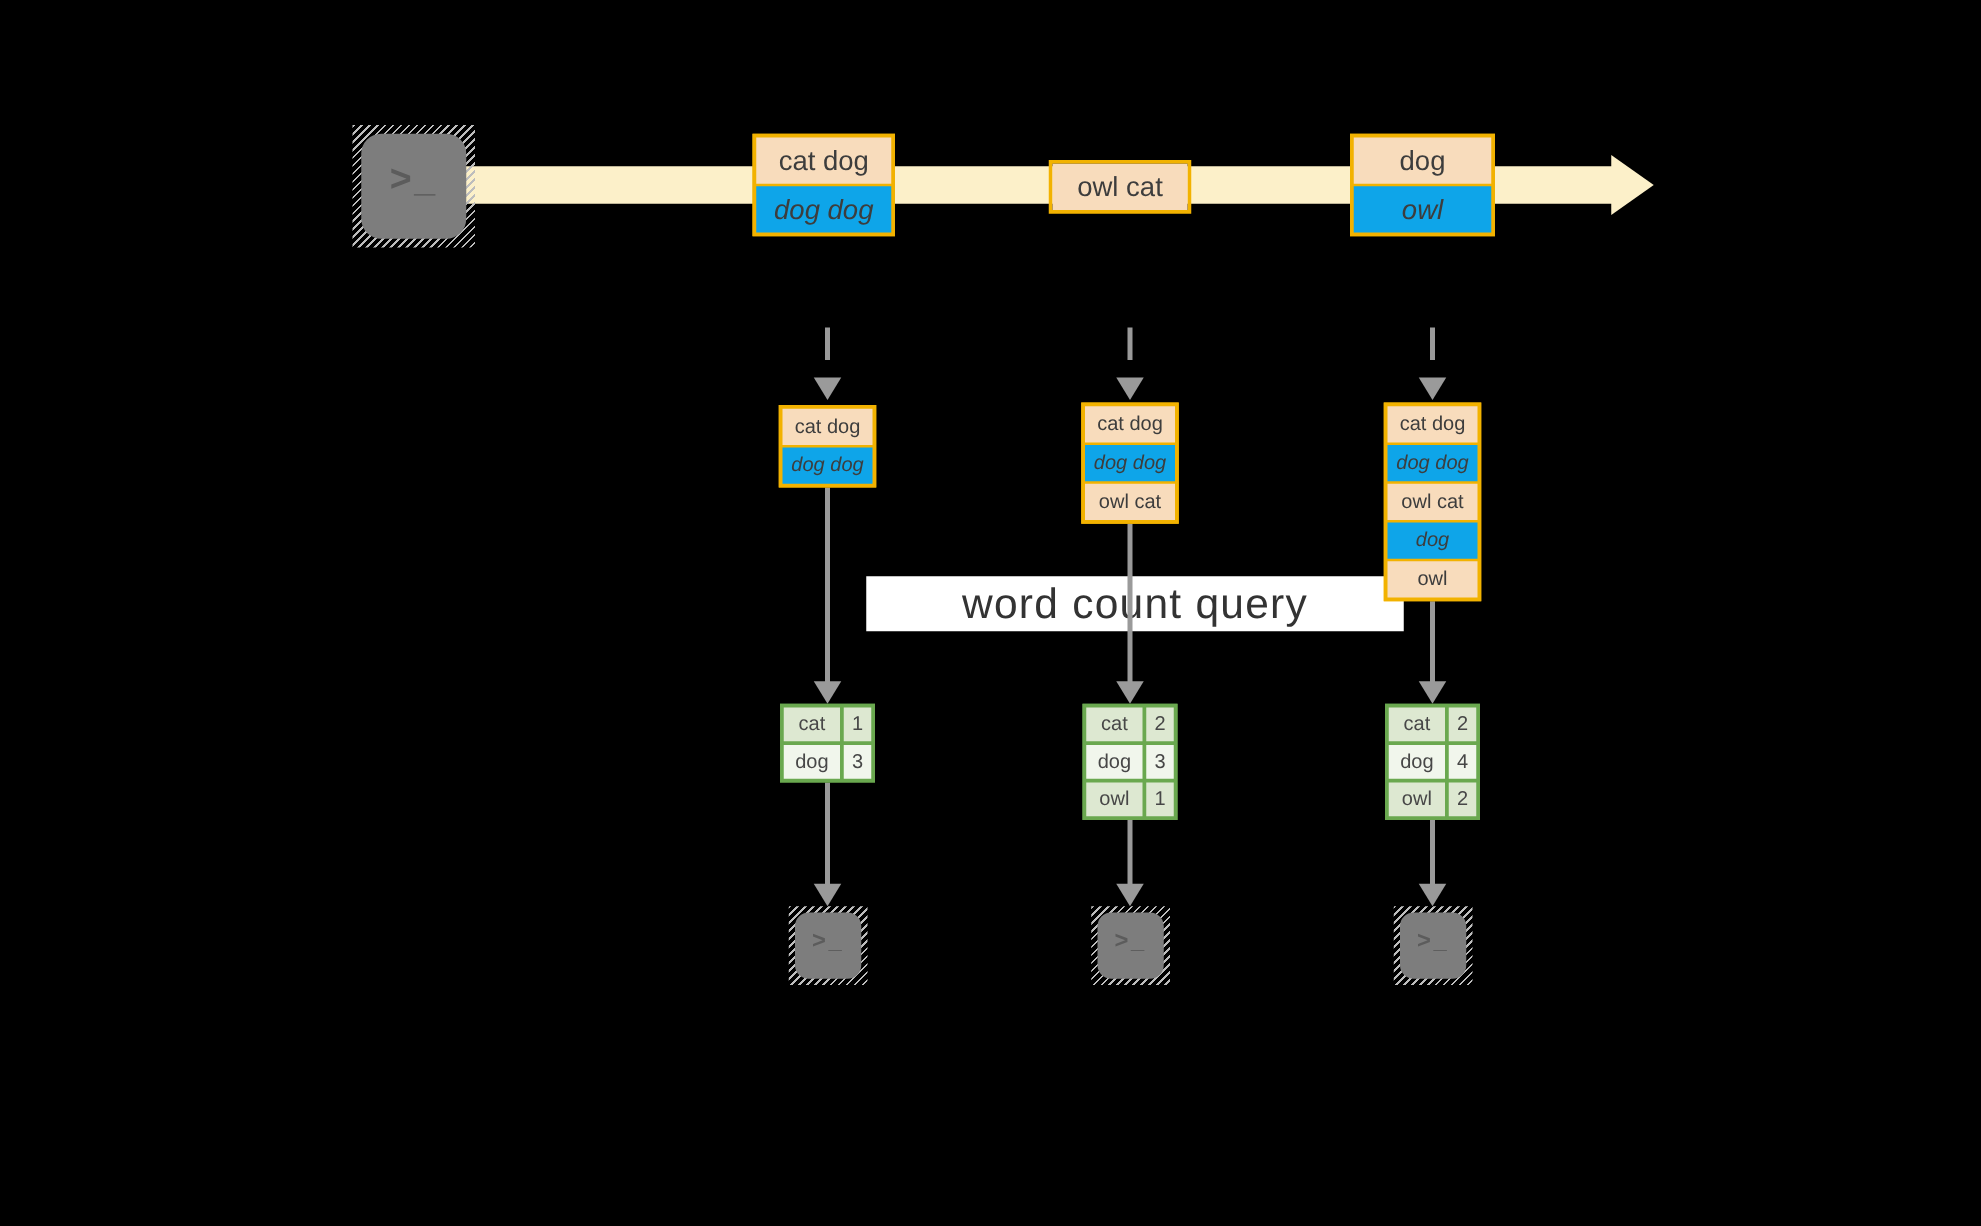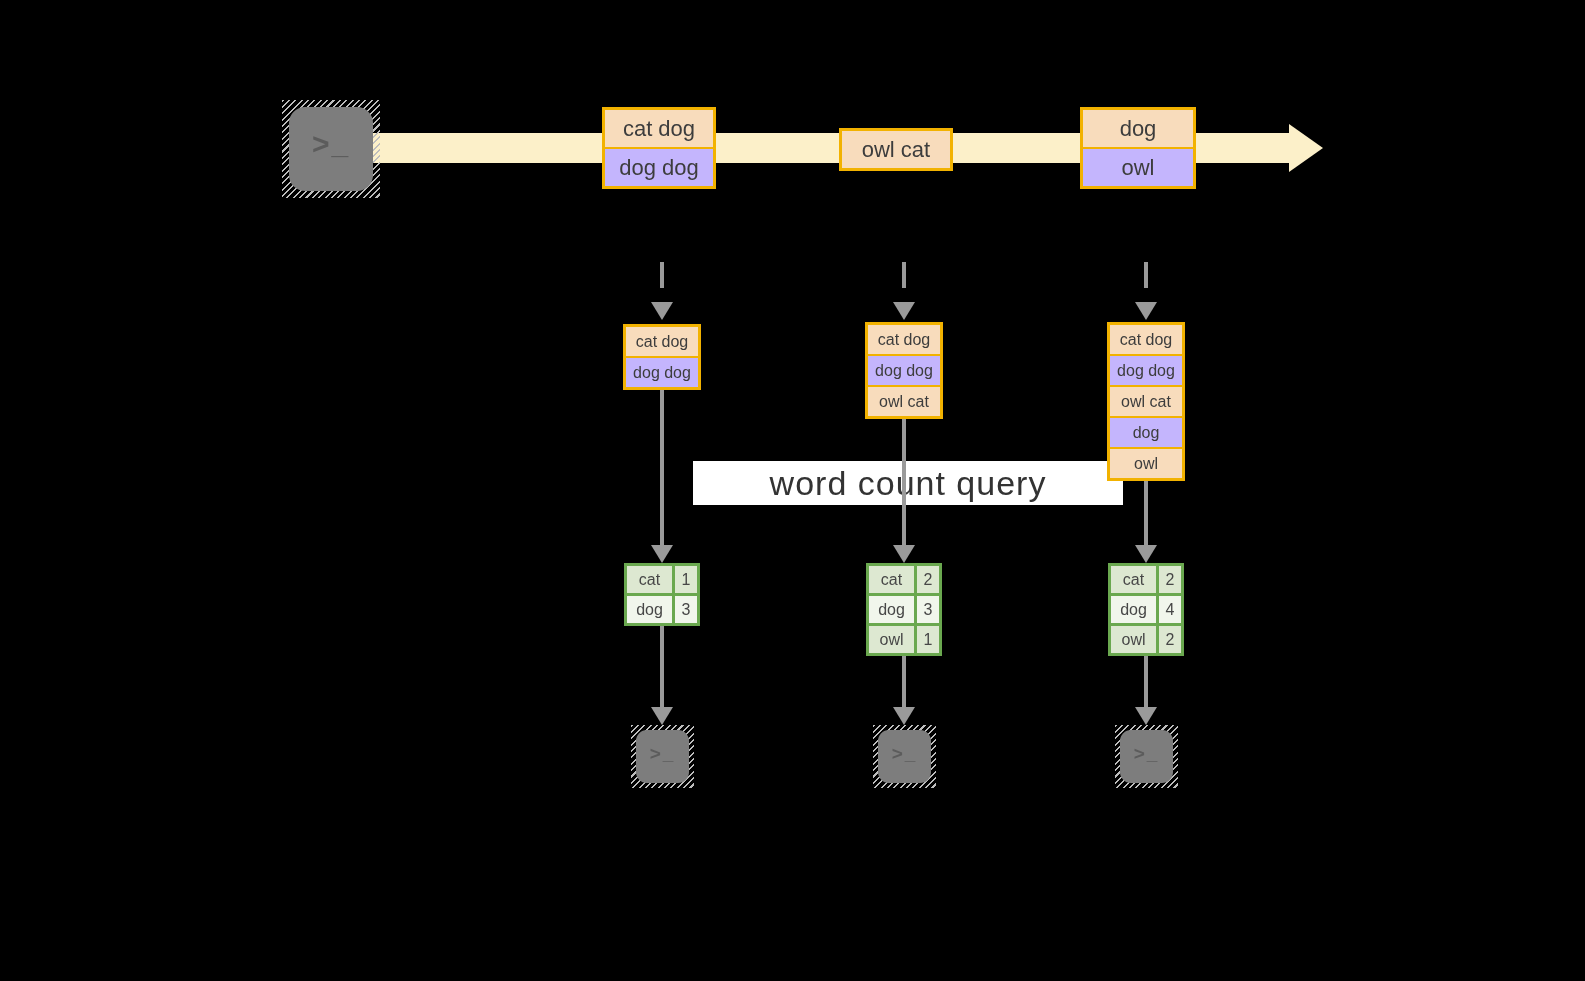--- a/index.html
+++ b/index.html
@@ -23,21 +23,21 @@
   .term-sm{width:63px;height:63px;top:725px;}
   .term-sm .term-inner{left:5px;top:5px;right:5px;bottom:5px;border-radius:11px;}
   .prompt{color:#5c5c5c;font-weight:700;letter-spacing:2px;transform:translateY(-15%);}
   .term-big .prompt{font-size:30px;}
   .term-sm .prompt{font-size:19px;}
 
   
   .obox{z-index:3;border:3px solid #f2b200;background:#f2b200;display:flex;flex-direction:column;gap:2px;}
   .ocell{display:flex;align-items:center;justify-content:center;color:#3d3d3d;}
   .ocell.dark{background:#f8dcbc;}
-  .ocell.light{background:#c4b5fd;}
+  .ocell.light{background:#0ea5e9;font-style:italic;}
   .ocell.big{height:37px;font-size:22px;}
   .ocell.small{height:29px;font-size:16px;}
 
   
   .gtable{z-index:3;border:3px solid #6aa84f;background:#6aa84f;display:flex;flex-direction:column;gap:3px;}
   .grow{display:flex;gap:3px;}
   .gcell{display:flex;align-items:center;justify-content:center;height:27px;font-size:16px;color:#474747;}
   .gword{width:45px;}
   .gnum{width:22px;}
   .grow.dark .gcell{background:#dde8d1;}

